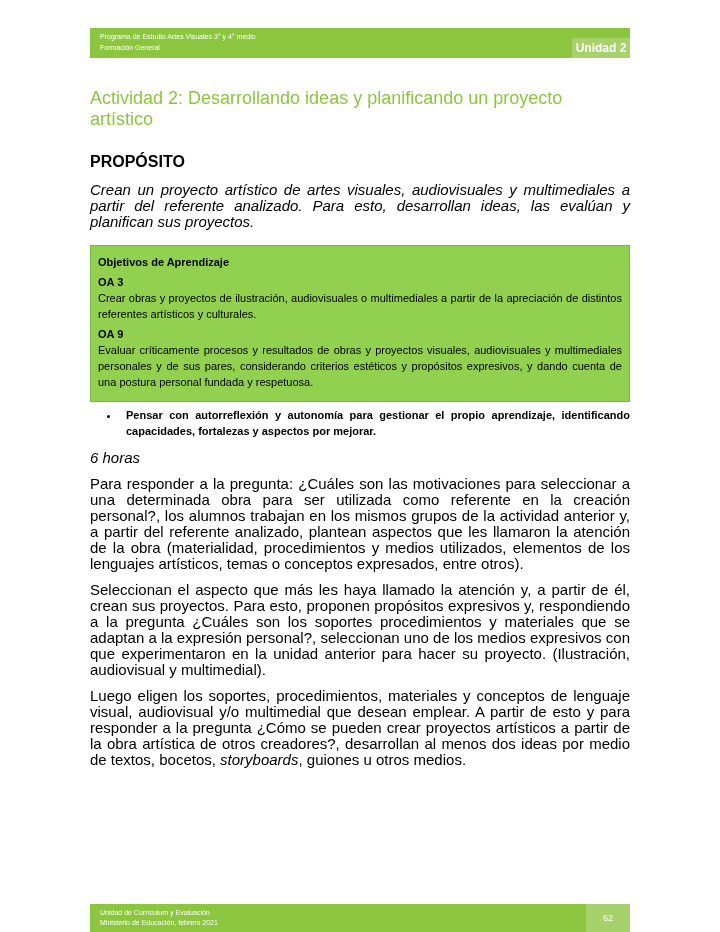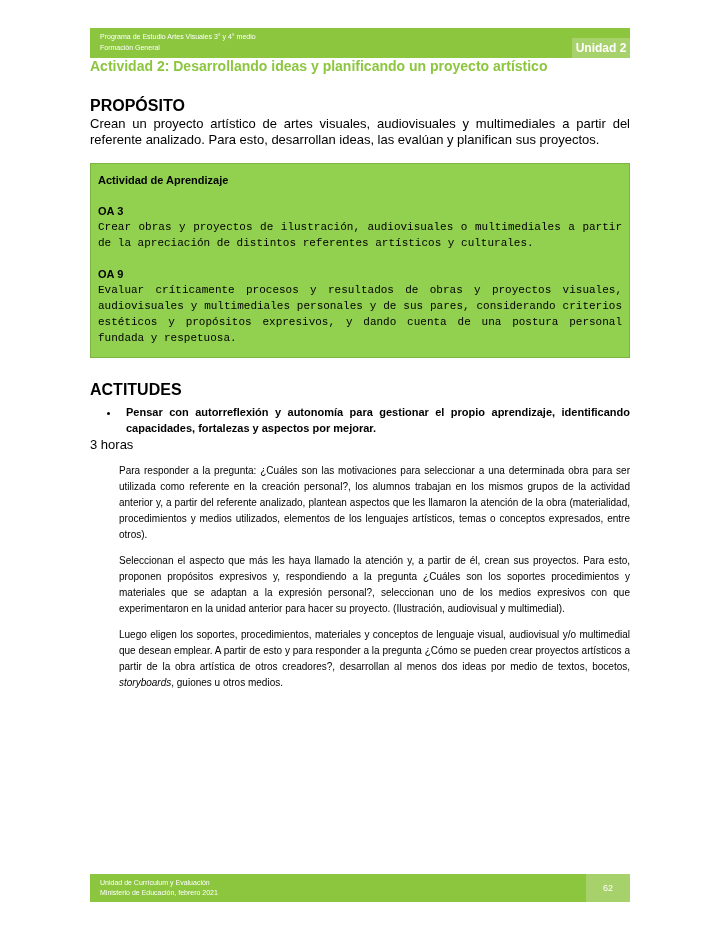--- a/index.html
+++ b/index.html
@@ -38,77 +38,77 @@
     color: #fff;
     font-size: 12px;
     font-weight: bold;
     display: flex;
     align-items: center;
     justify-content: center;
     margin-top: 10px;
   }
 
   .title {
+    margin-top: 30px;
     color: var(--title_green, #8cc63f);
-    font-size: 14px;
-    font-weight: bold;
+    font-size: 18px;
+    font-weight: normal;
   }
 
   h2.sec {
     margin-top: 23px;
     font-size: 16px;
     font-weight: bold;
   }
   p.body-p {
-    margin-top: 1px;
-    font-size: 13px;
+    margin-top: 11px;
+    font-size: 15px;
     line-height: 16px;
     text-align: justify;
+    font-style: italic;
   }
 
   
   .oa-box {
     margin-top: 15px;
     background: var(--box_green, #92d050);
     border: 1px solid #7cb342;
     padding: 8px 7px 11px 7px;
     font-size: 11px;
     line-height: 16px;
   }
   .oa-box .box-heading { font-weight: bold; }
-  .oa-box .oa-code { font-weight: bold; margin-top: 15px; }
-  .oa-box p { text-align: justify; font-family: Liberation Mono, monospace; }
+  .oa-box .oa-code { font-weight: bold; margin-top: 4px; }
+  .oa-box p { text-align: justify; }
 
   ul.actitudes-list {
     margin-top: 5px;
     padding-left: 30px;
     font-weight: bold;
   }
   ul.actitudes-list li {
     font-size: 11px;
     line-height: 16px;
     text-align: justify;
     padding-left: 6px;
   }
 
   .duracion-body { margin-top: 4px; }
 
   .para {
     margin-top: 10px;
-    font-size: 10px;
+    font-size: 15px;
     line-height: 16px;
     text-align: justify;
-    margin-left: 29px;
   }
   .para em { }
 
   
   .footer-bar {
     margin-top: auto;
-    margin-bottom: 30px;
     height: 28px;
     background: var(--bar_green, #8cc63f);
     display: flex;
     align-items: stretch;
     justify-content: space-between;
   }
   .footer-text {
     padding: 4px 10px;
     color: #fff;
     font-size: 7px;
@@ -136,33 +136,32 @@
     </div>
     <div class="unit-badge">Unidad 2</div>
   </div>
 
   <h1 class="title">Actividad 2: Desarrollando ideas y planificando un proyecto artístico</h1>
 
   <h2 class="sec">PROPÓSITO</h2>
   <p class="body-p">Crean un proyecto artístico de artes visuales, audiovisuales y multimediales a partir del referente analizado. Para esto, desarrollan ideas, las evalúan y planifican sus proyectos.</p>
 
   <div class="oa-box">
-    <div class="box-heading">Actividad de Aprendizaje</div>
+    <div class="box-heading">Objetivos de Aprendizaje</div>
     <div class="oa-code">OA 3</div>
     <p>Crear obras y proyectos de ilustración, audiovisuales o multimediales a partir de la apreciación de distintos referentes artísticos y culturales.</p>
     <div class="oa-code">OA 9</div>
     <p>Evaluar críticamente procesos y resultados de obras y proyectos visuales, audiovisuales y multimediales personales y de sus pares, considerando criterios estéticos y propósitos expresivos, y dando cuenta de una postura personal fundada y respetuosa.</p>
   </div>
 
-  <h2 class="sec">ACTITUDES</h2>
   <ul class="actitudes-list">
     <li>Pensar con autorreflexión y autonomía para gestionar el propio aprendizaje, identificando capacidades, fortalezas y aspectos por mejorar.</li>
   </ul>
 
-  <p class="body-p duracion-body">3 horas</p>
+  <p class="body-p duracion-body">6 horas</p>
 
   <p class="para">Para responder a la pregunta: ¿Cuáles son las motivaciones para seleccionar a una determinada obra para ser utilizada como referente en la creación personal?, los alumnos trabajan en los mismos grupos de la actividad anterior y, a partir del referente analizado, plantean aspectos que les llamaron la atención de la obra (materialidad, procedimientos y medios utilizados, elementos de los lenguajes artísticos, temas o conceptos expresados, entre otros).</p>
   <p class="para">Seleccionan el aspecto que más les haya llamado la atención y, a partir de él, crean sus proyectos. Para esto, proponen propósitos expresivos y, respondiendo a la pregunta ¿Cuáles son los soportes procedimientos y materiales que se adaptan a la expresión personal?, seleccionan uno de los medios expresivos con que experimentaron en la unidad anterior para hacer su proyecto. (Ilustración, audiovisual y multimedial).</p>
   <p class="para"><span>Luego eligen los soportes, procedimientos, materiales y conceptos de lenguaje visual, audiovisual y/o multimedial que desean emplear. A partir de esto y para responder a la pregunta ¿Cómo se pueden crear proyectos artísticos a partir de la obra artística de otros creadores?, desarrollan al menos dos ideas por medio de textos, bocetos, </span><em>storyboards</em><span>, guiones u otros medios.</span></p>
 
   <div class="footer-bar">
     <div class="footer-text">
       <div>Unidad de Currículum y Evaluación</div>
       <div>Ministerio de Educación, febrero 2021</div>
     </div>

